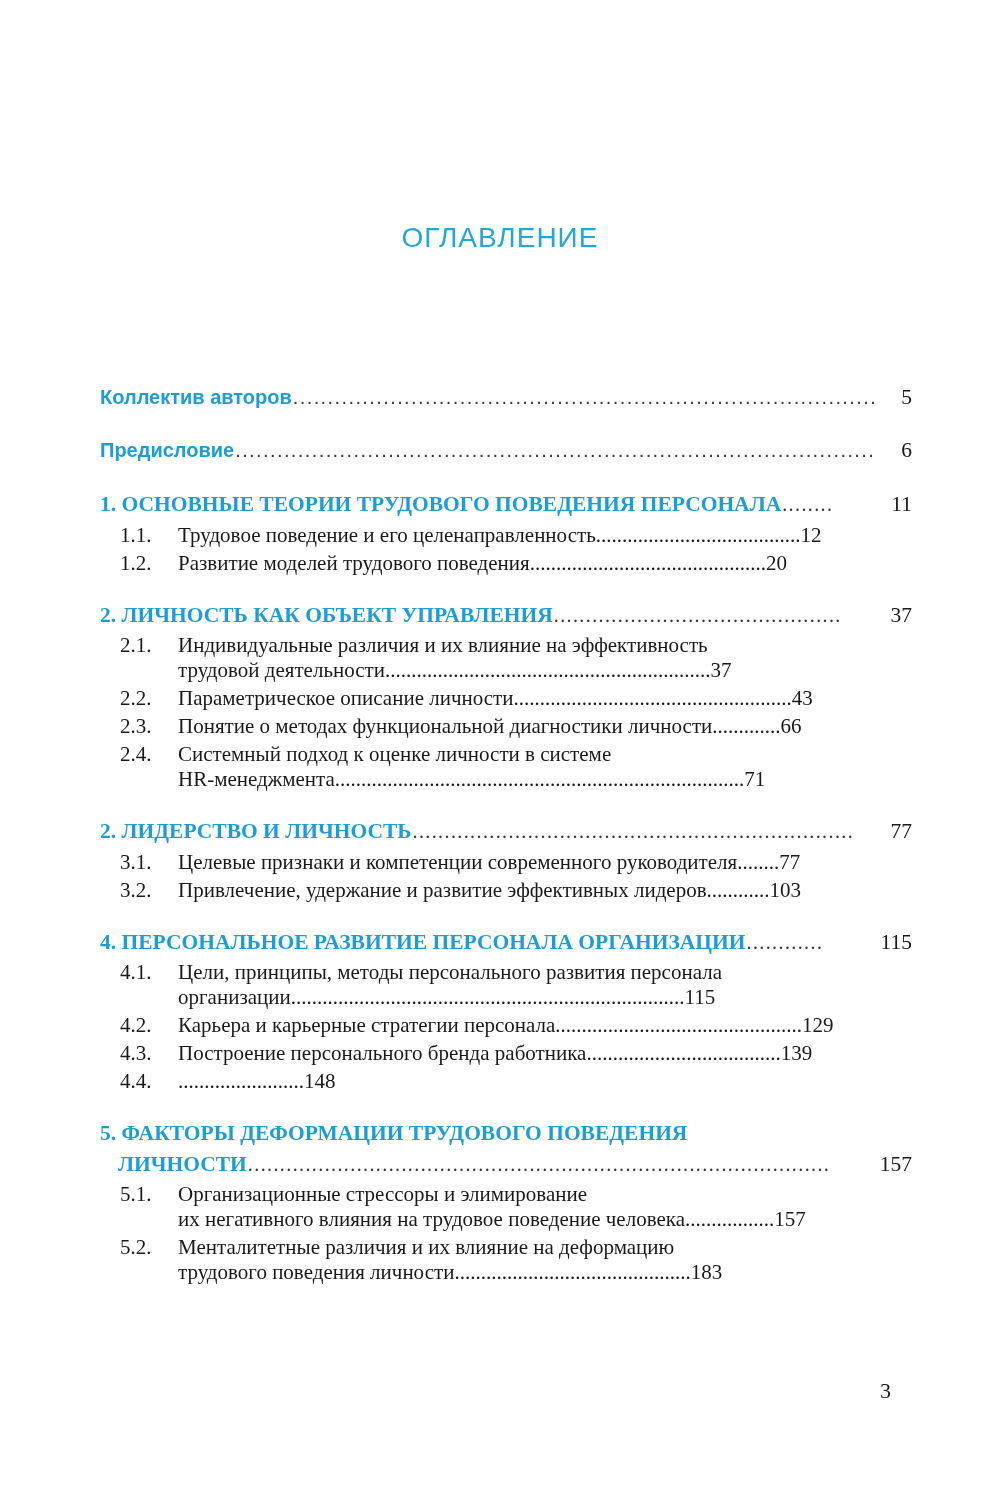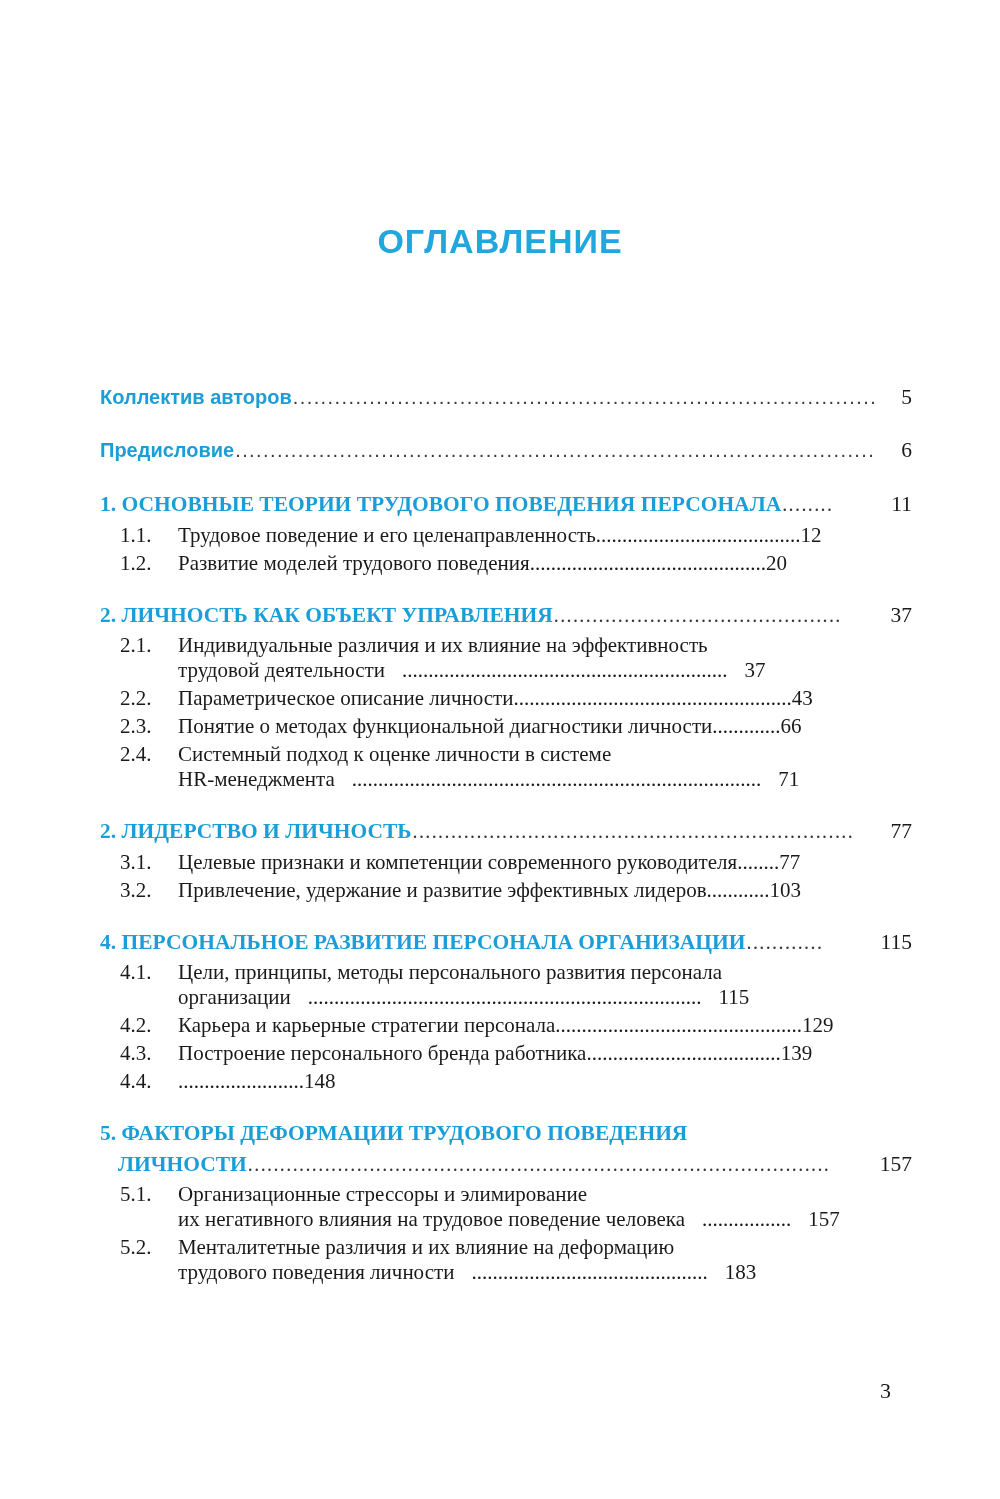--- a/index.html
+++ b/index.html
@@ -16,22 +16,22 @@
     color: #1a1a1a;
     box-sizing: border-box;
   }
   .title {
     position: absolute;
     top: 222px;
     left: 0;
     width: 1000px;
     text-align: center;
     font-family: "Liberation Sans", sans-serif;
-    font-weight: bold;
-    font-size: 34px;
+    font-weight: normal;
+    font-size: 28px;
     letter-spacing: 1px;
     color: #21a7dc;
   }
   .toc {
     position: absolute;
     top: 382px;
     left: 100px;
     width: 812px;
   }
   .entry {
@@ -129,21 +129,20 @@
   .section .rowline {
     display: flex;
     align-items: center;
     width: 100%;
     font-family: Liberation Serif, serif;
   }
   .section .wrapline {
     display: flex;
     align-items: baseline;
     width: 100%;
-    gap: 17px;
   }
   .pageno {
     position: absolute;
     left: 880px;
     top: 1378px;
     font-size: 22px;
     color: #1a1a1a;
     font-family: "Liberation Serif", serif;
   }
 </style>

